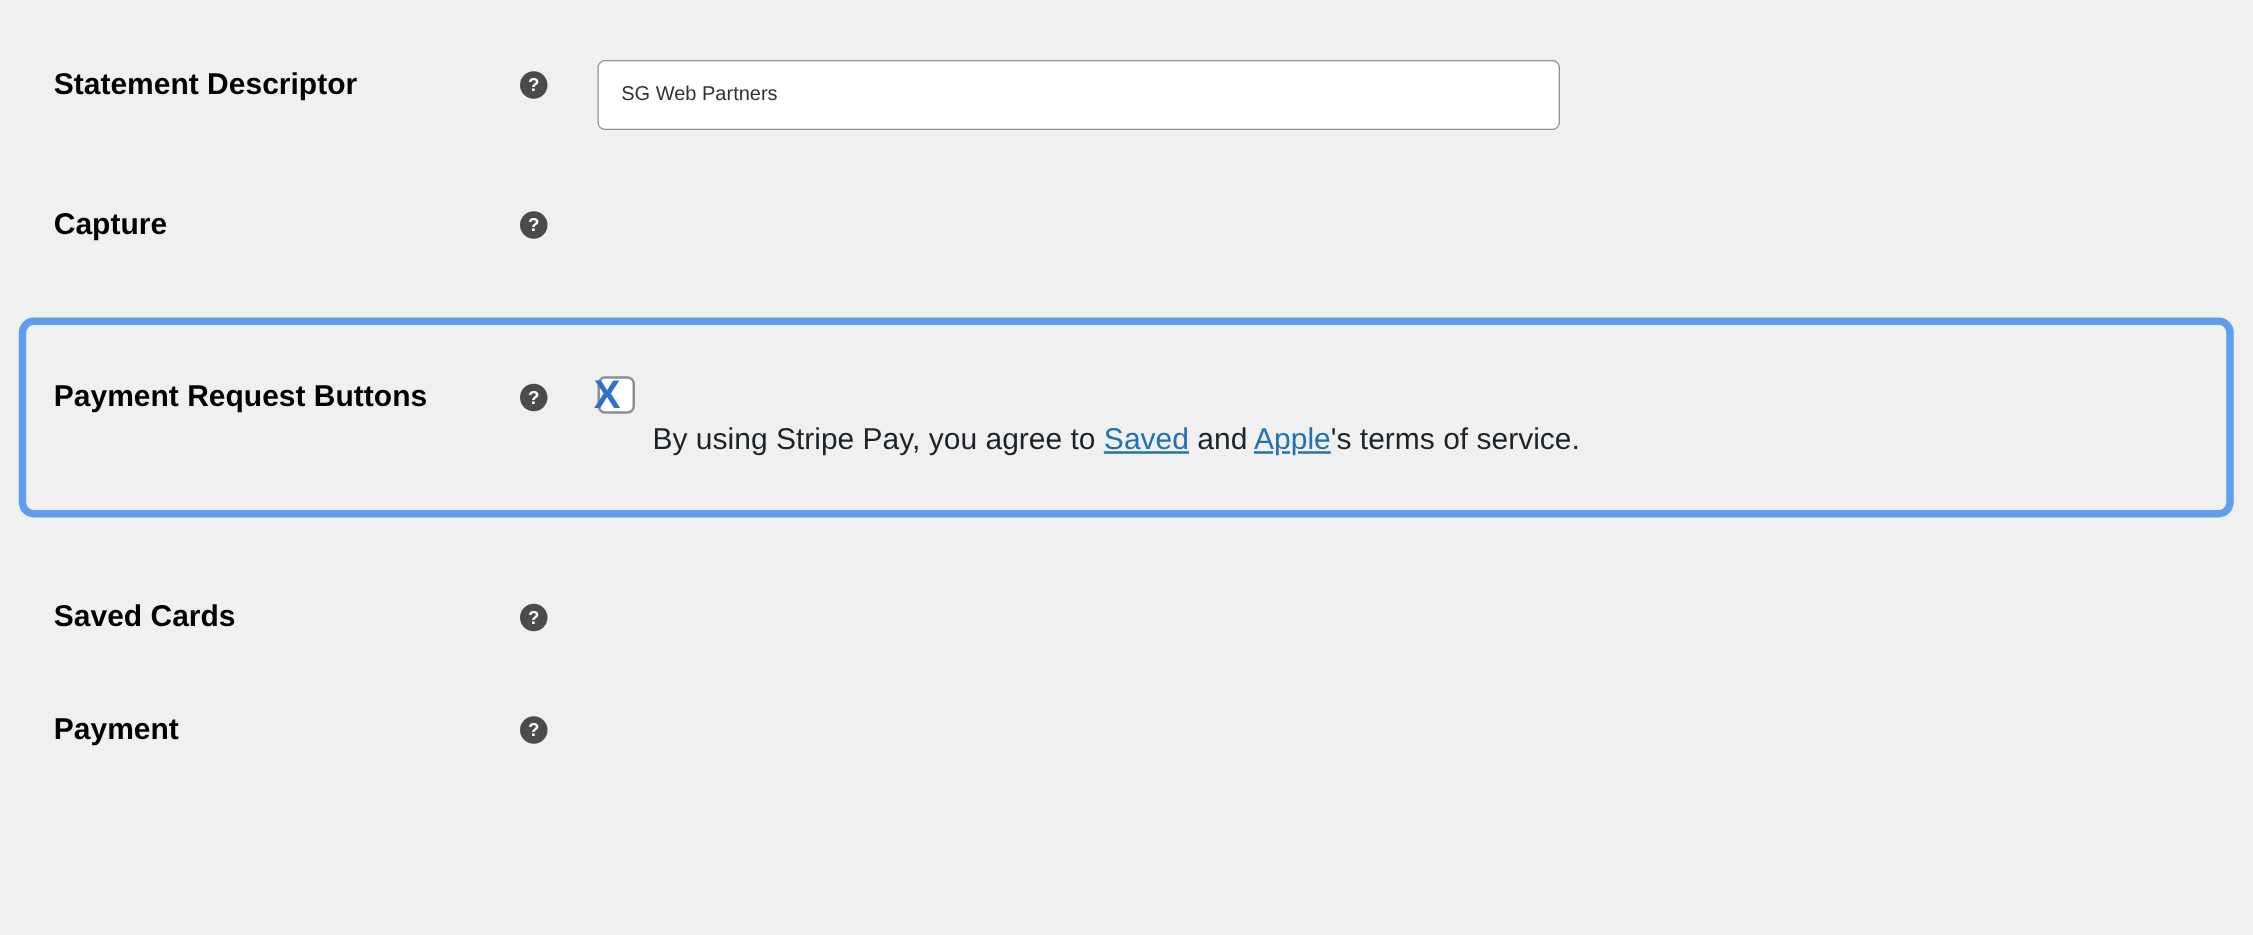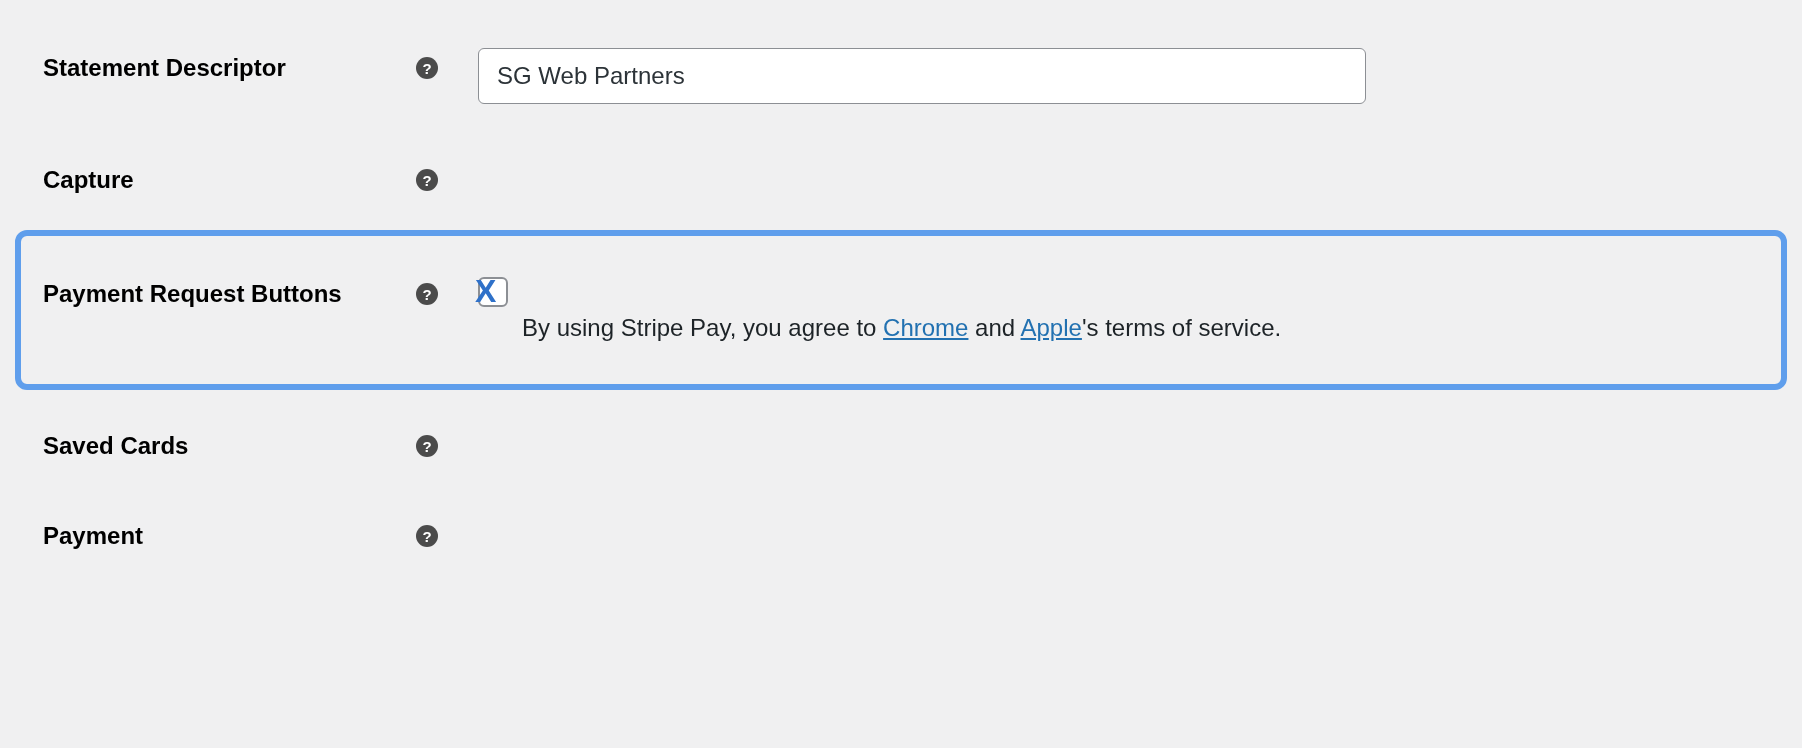--- a/index.html
+++ b/index.html
@@ -15,21 +15,21 @@
     padding: 20px 0 40px 0;
   }
   .form-row {
     display: flex;
     align-items: flex-start;
     padding: 28px 40px 28px 43px;
   }
   .highlight-row {
     border: 6px solid #5f9eec;
     border-radius: 12px;
-    margin: 8px 15px;
+    margin: 32px 15px;
     padding: 38px 25px 38px 22px;
   }
   .label-col {
     width: 405px;
     flex-shrink: 0;
     display: flex;
     align-items: center;
     justify-content: space-between;
     padding-right: 10px;
     padding-top: 6px;
@@ -60,26 +60,26 @@
     flex: 1;
     padding-left: 30px;
     display: flex;
     align-items: flex-start;
     gap: 14px;
     font-size: 24px;
     color: #1d2327;
     line-height: 1.5;
   }
   .text-input {
-    width: 888px;
+    width: 770px;
     height: 56px;
     border: 1px solid #8c8f94;
     border-radius: 6px;
     background: #fff;
-    font-size: 24px;
+    font-size: 16px;
     padding: 0 18px;
     color: #2c3338;
     outline: none;
   }
   .checkbox {
     width: 30px;
     height: 30px;
     border: 2px solid #8c8f94;
     border-radius: 6px;
     background: #fff;
@@ -150,21 +150,21 @@
     <div class="label-col">
       <span class="label-text">Payment Request Buttons</span>
       <span class="help-icon">?</span>
     </div>
     <div class="control-col">
       <span class="checkbox highlight-x">
         <span class="x-mark">X</span>
       </span>
       <span class="control-text">
         <br>
-        <span>By using Stripe Pay, you agree to </span><a class="link">Chrome</a><span> and </span><a class="link">Apple</a><span>'s terms of service.</span>
+        <span>By using Stripe Pay, you agree to </span><a class="link">Saved</a><span> and </span><a class="link">Apple</a><span>'s terms of service.</span>
       </span>
     </div>
   </div>
 
   <div class="form-row">
     <div class="label-col">
       <span class="label-text">Saved Cards</span>
       <span class="help-icon">?</span>
     </div>
   </div>

